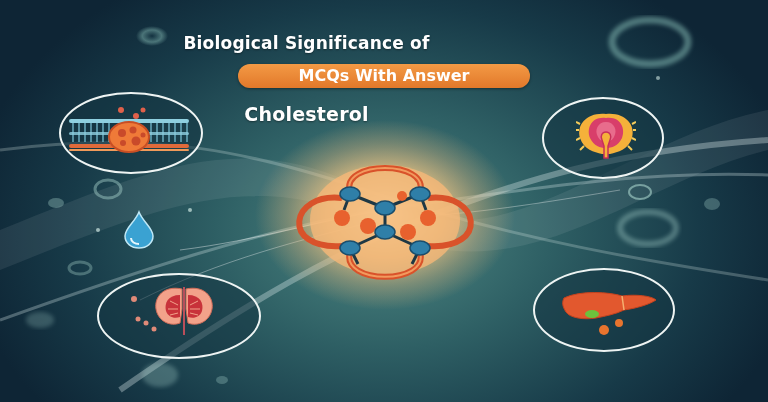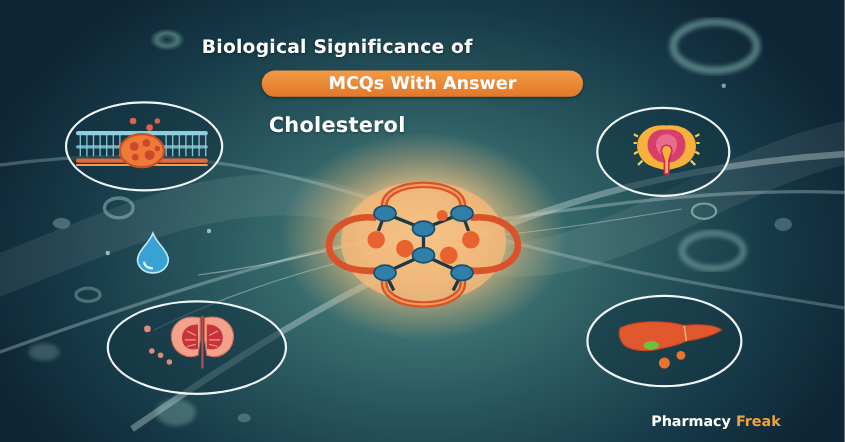--- a/index.html
+++ b/index.html
@@ -191,17 +191,13 @@
     <g fill="#2f7fa8" stroke="#1b4e6c" stroke-width="1.5">
       <ellipse cx="80" cy="54" rx="10" ry="7"></ellipse>
         <ellipse cx="150" cy="54" rx="10" ry="7"></ellipse>
       <ellipse cx="115" cy="68" rx="10" ry="7"></ellipse>
         <ellipse cx="115" cy="92" rx="10" ry="7"></ellipse>
       <ellipse cx="80" cy="108" rx="10" ry="7"></ellipse>
         <ellipse cx="150" cy="108" rx="10" ry="7"></ellipse>
     </g>
   </svg>
 
-  <div class="brand">
-    <span>Pharmacy</span>
-    <span class="accent">Freak</span>
-  </div>
 </div>
 
 </body></html>

